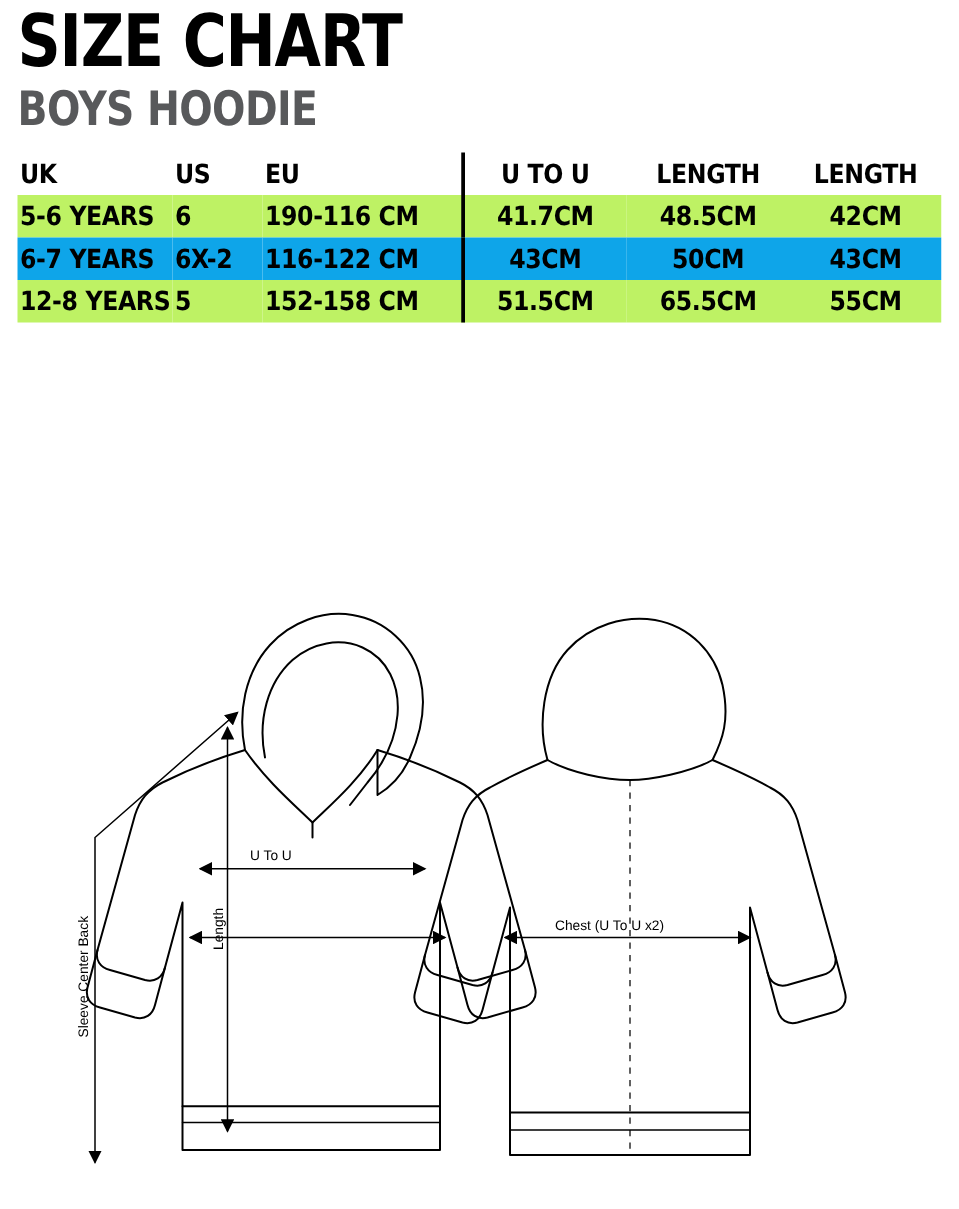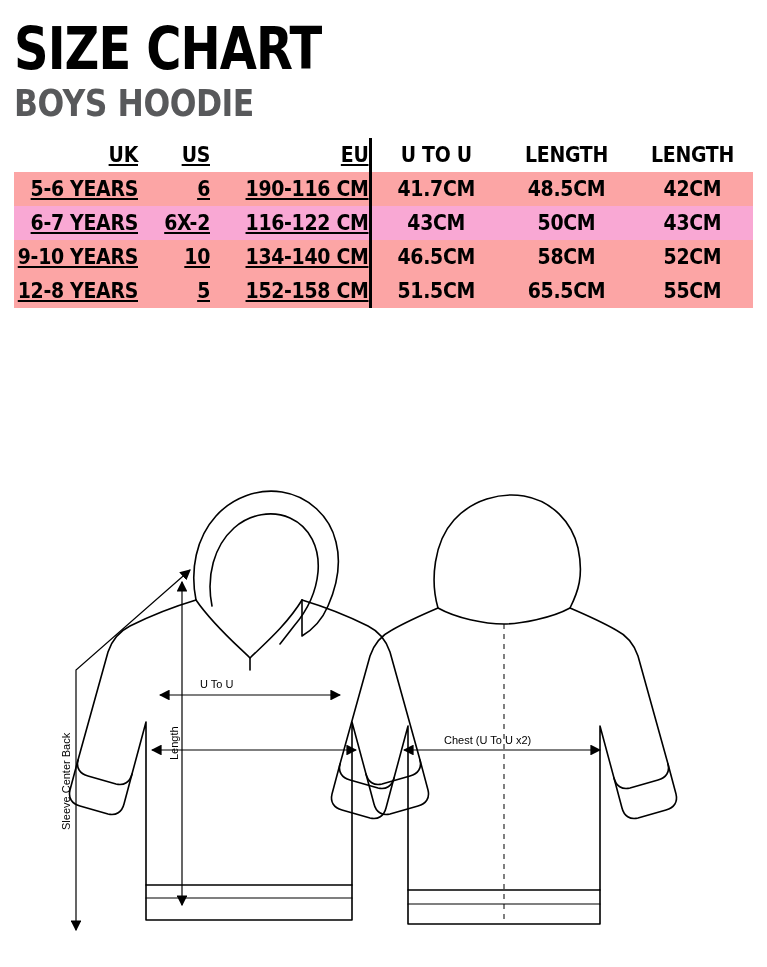--- a/index.html
+++ b/index.html
@@ -17,21 +17,21 @@
   }
   .page {
     width: 767px;
     height: 967px;
     position: relative;
     box-sizing: border-box;
   }
 
   
   .title-block {
-    padding: 20px 0 0 14px;
+    padding: 4px 0 0 14px;
   }
   .main-title {
     font-family: "DejaVu Sans Condensed", "Liberation Sans Narrow", "Liberation Sans", sans-serif;
     font-weight: bold;
     font-size: 58px;
     line-height: 58px;
     letter-spacing: -1px;
     color: #000000;
     transform: scaleX(0.92);
     transform-origin: left center;
@@ -78,25 +78,25 @@
     transform-origin: left center;
   }
   .hdr th {
     font-size: 25px;
     line-height: 32px;
     height: 32px;
     padding-bottom: 4px;
     vertical-align: bottom;
     background: #ffffff;
   }
-  .left-align { text-align: right; padding-left: 2px !important; text-decoration: underline; }
+  .left-align { text-align: left; padding-left: 2px !important; }
   .center-align { text-align: center; }
 
-  tbody tr.odd td { background: #fca5a5; }
-  tbody tr.even td { background: #f9a8d4; }
+  tbody tr.odd td { background: #bef264; }
+  tbody tr.even td { background: #0ea5e9; }
 
   
   td.divider-left, th.divider-left {
     border-left: 3px solid #000000;
   }
 
   
   .illustration {
     position: absolute;
     left: 0;
@@ -152,28 +152,20 @@
           <td class="center-align">48.5CM</td>
           <td class="center-align">42CM</td>
         </tr>
         <tr class="even">
           <td class="left-align">6-7 YEARS</td>
           <td class="left-align">6X-2</td>
           <td class="left-align">116-122 CM</td>
           <td class="center-align divider-left">43CM</td>
           <td class="center-align">50CM</td>
           <td class="center-align">43CM</td>
-        </tr>
-        <tr class="odd">
-          <td class="left-align">9-10 YEARS</td>
-          <td class="left-align">10</td>
-          <td class="left-align">134-140 CM</td>
-          <td class="center-align divider-left">46.5CM</td>
-          <td class="center-align">58CM</td>
-          <td class="center-align">52CM</td>
         </tr>
         <tr class="odd">
           <td class="left-align">12-8 YEARS</td>
           <td class="left-align">5</td>
           <td class="left-align">152-158 CM</td>
           <td class="center-align divider-left">51.5CM</td>
           <td class="center-align">65.5CM</td>
           <td class="center-align">55CM</td>
         </tr>
       </tbody>

